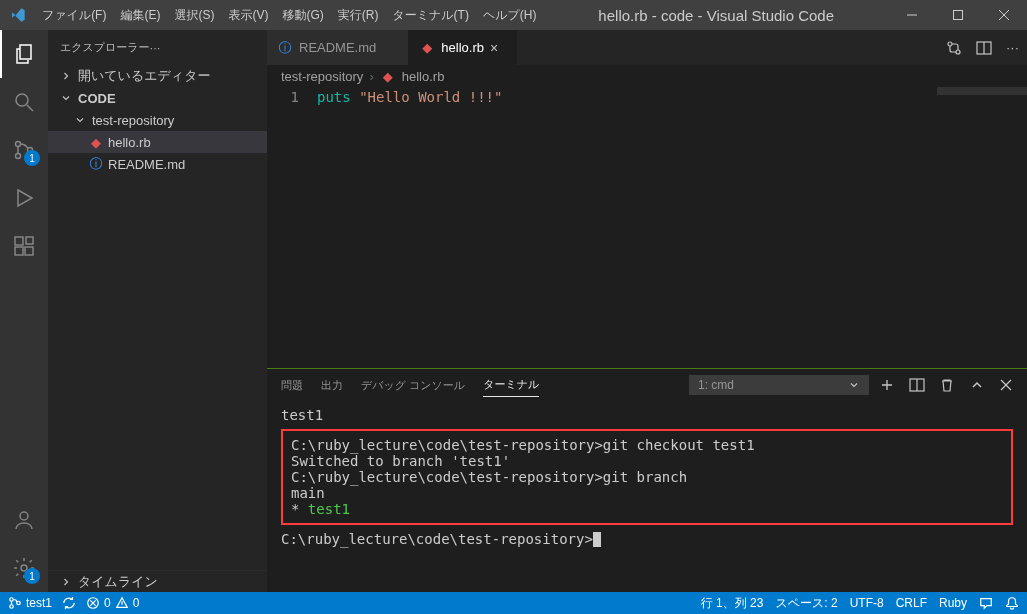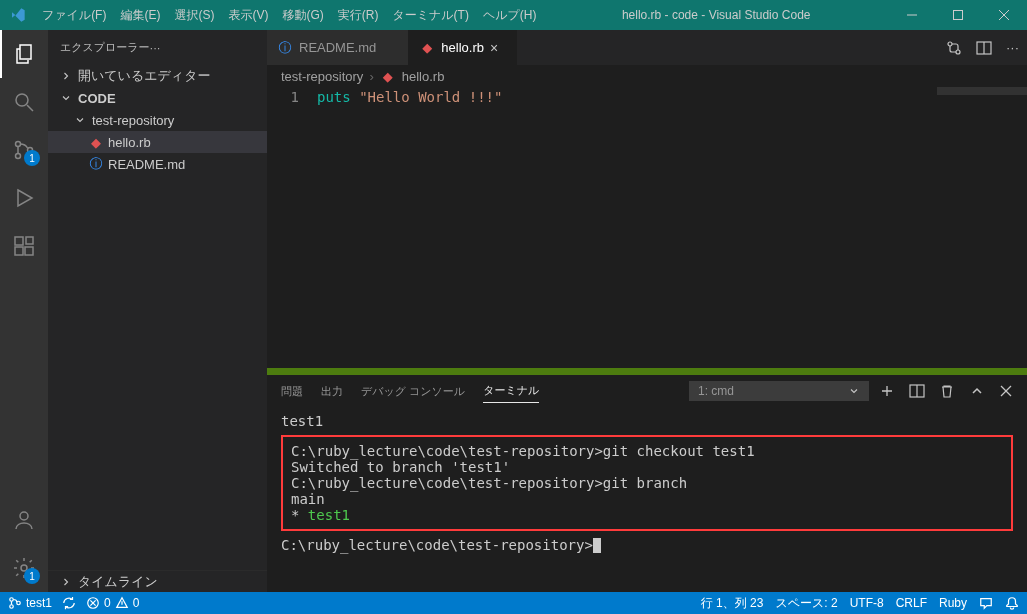--- a/index.html
+++ b/index.html
@@ -4,28 +4,28 @@
 <style>
 * { margin: 0; padding: 0; box-sizing: border-box; }
 body {
   width: 1027px; height: 614px;
   font-family: "Segoe UI", "Meiryo", sans-serif;
   background: #1e1e1e; color: #cccccc;
   font-size: 13px; overflow: hidden;
   display: flex; flex-direction: column;
 }
 .titlebar {
-  height: 30px; background: #0f766e;
+  height: 30px; background: #404040;
   display: flex; align-items: center;
   color: #cccccc;
 }
 .titlebar .vscode-icon { width: 35px; display: flex; justify-content: center; align-items: center; }
 .titlebar .menus { display: flex; gap: 0; }
 .titlebar .menu-item { padding: 0 7px; font-size: 12px; cursor: pointer; }
-.titlebar .title { flex: 1; text-align: center; font-size: 12px; color: #cccccc; }
+.titlebar .title { flex: 1; text-align: center; font-size: 15px; color: #cccccc; }
 .titlebar .win-controls { display: flex; }
 .titlebar .win-btn { width: 46px; height: 30px; display: flex; align-items:center; justify-content:center; }
 .main { flex: 1; display: flex; min-height: 0; }
 .activitybar {
   width: 48px; background: #333333;
   display: flex; flex-direction: column; justify-content: space-between;
 }
 .activitybar .top, .activitybar .bottom { display: flex; flex-direction: column; }
 .activitybar .ab-item {
   height: 48px; display: flex; align-items: center; justify-content: center;
@@ -97,21 +97,21 @@
   font-family: Consolas, monospace; font-size: 14px; color: #d4d4d4;
 }
 .tok-fn { color: #14b8a6; }
 .tok-str { color: #ce9178; }
 .minimap { width: 90px; background: #1e1e1e; position: relative; }
 .minimap .slider {
   position: absolute; right: 0; top: 0; width: 90px; height: 8px;
   background: rgba(200,200,200,0.12);
 }
 .panel {
-  height: 224px; background: #1e1e1e; border-top: 7px solid #4d7c0f;
+  height: 224px; background: #1e1e1e; border-top: 1px solid #4d7c0f;
   display: flex; flex-direction: column;
 }
 .panel-tabs {
   height: 32px; display: flex; align-items: center;
   padding: 0 14px; gap: 18px; font-size: 11px; color: #969696;
 }
 .panel-tabs .ptab { padding: 4px 0; cursor: pointer; }
 .panel-tabs .ptab.active { color: #e7e7e7; border-bottom: 1px solid #e7e7e7; }
 .panel-right { margin-left: auto; display: flex; align-items: center; gap: 10px; }
 .terminal-select {

